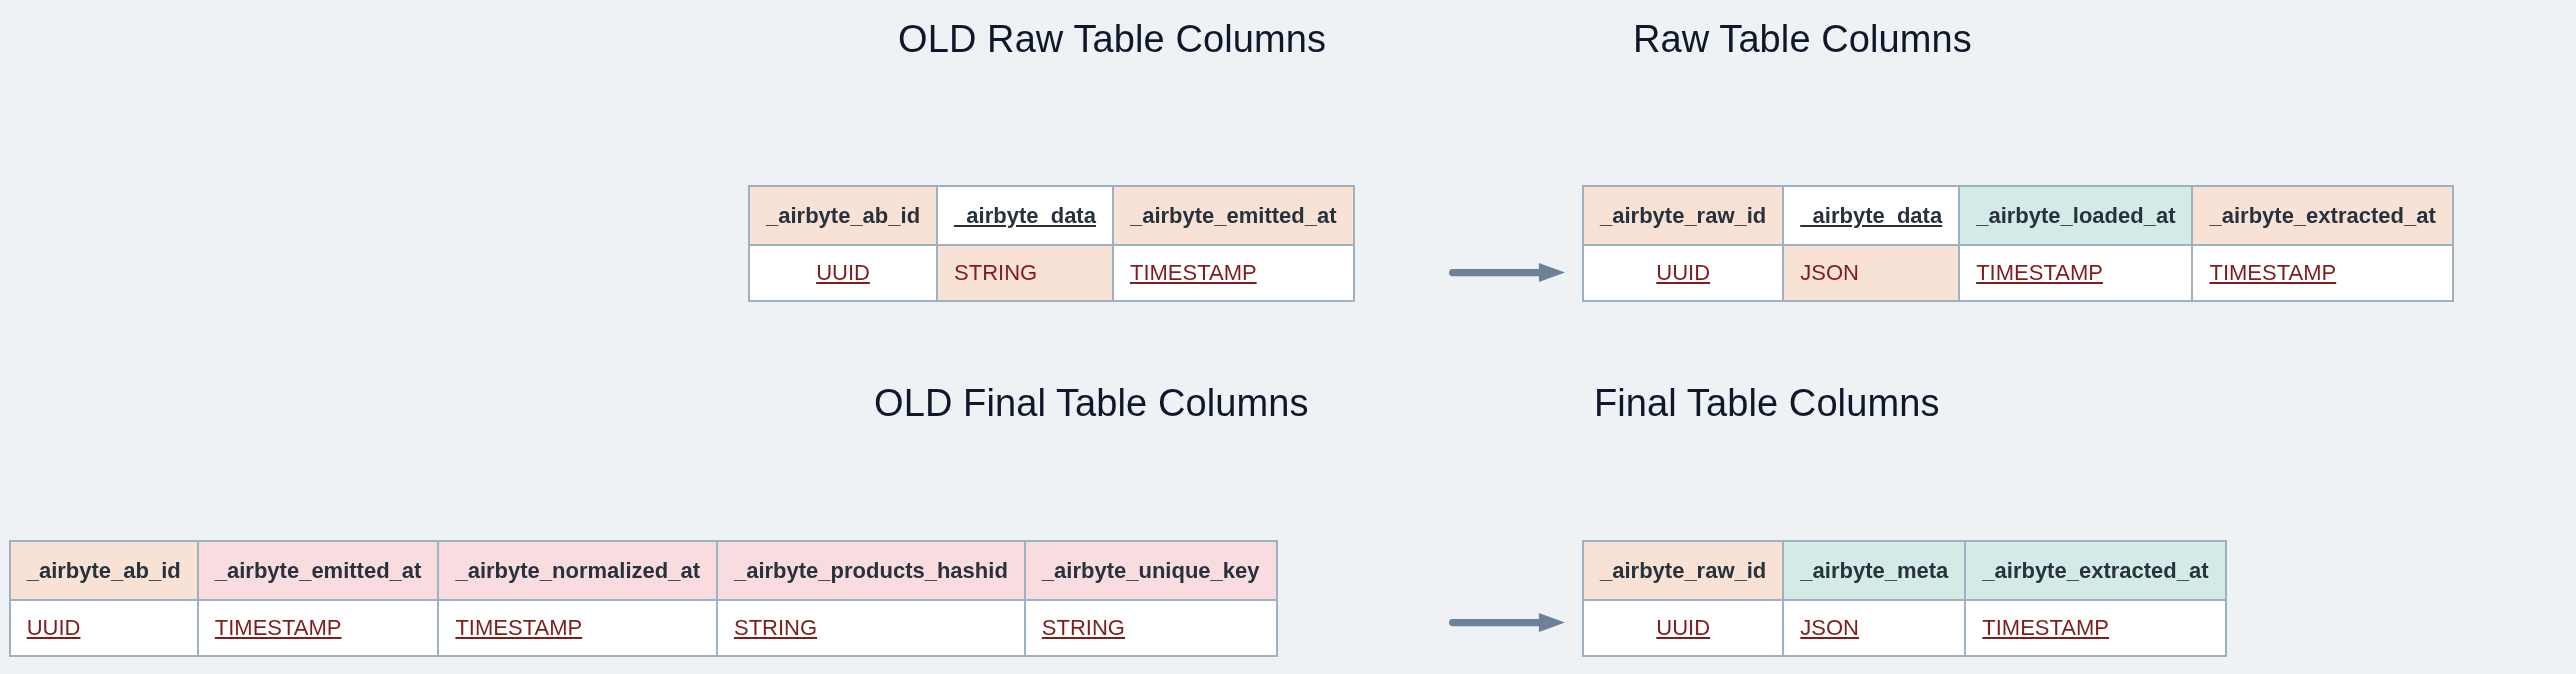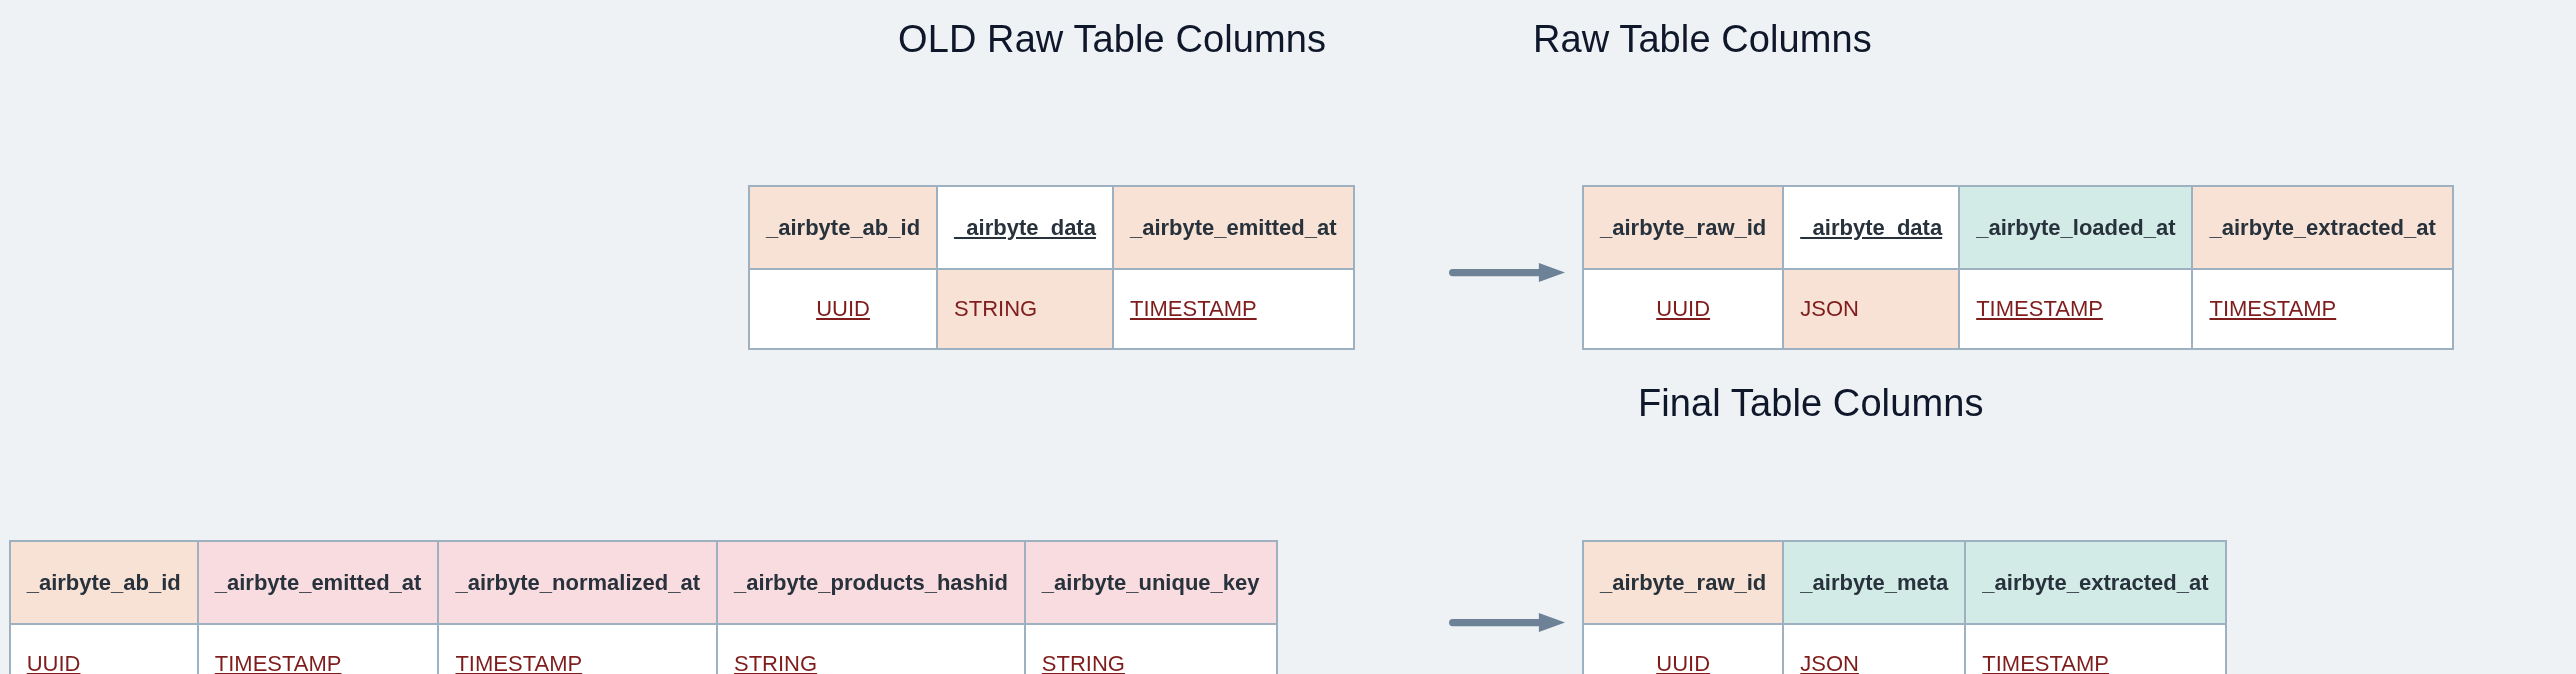--- a/index.html
+++ b/index.html
@@ -26,34 +26,34 @@
   .title {
     position: absolute;
     font-size: 38px;
     font-weight: 400;
     color: #0f172a;
     letter-spacing: 0.1px;
     white-space: nowrap;
     line-height: 1;
   }
   #title-old-raw   { left: 898px; top: 20.4px; }
-  #title-new-raw   { left: 1533px; top: 20.4px; text-align: center; }
+  #title-new-raw   { left: 1633px; top: 20.4px; text-align: center; }
   #title-old-final { left: 874px; top: 384px; }
-  #title-new-final { left: 1594px; top: 384px; margin-left: 44px; }
+  #title-new-final { left: 1594px; top: 384px; }
 
   
   .schema-table {
     position: absolute;
     border-collapse: collapse;
     background: #ffffff;
     table-layout: fixed;
   }
   .schema-table td {
     border: 2.2px solid #9db1c1;
-    padding: 12px 16px;
+    padding: 0 16px;
     white-space: nowrap;
     vertical-align: middle;
     background: #ffffff;
   }
   .schema-table .hdr-row td {
     height: 57px;
     font-size: 22px;
     font-weight: bold;
     color: #28323c;
     text-align: center;
@@ -91,20 +91,21 @@
 </style>
 </head>
 <body>
 
 <div class="canvas">
 
   <div class="title" id="title-old-raw">OLD Raw Table Columns</div>
 
   <div class="title" id="title-new-raw">Raw Table Columns</div>
 
+  <div class="title" id="title-old-final">OLD Final Table Columns</div>
 
   <div class="title" id="title-new-final">Final Table Columns</div>
 
   <table class="schema-table" id="table-old-raw">
     <tbody>
       <tr class="hdr-row">
         <td class="fill-peach">_airbyte_ab_id</td>
         <td class="fill-white">_airbyte_data</td>
         <td class="fill-peach">_airbyte_emitted_at</td>
       </tr>

